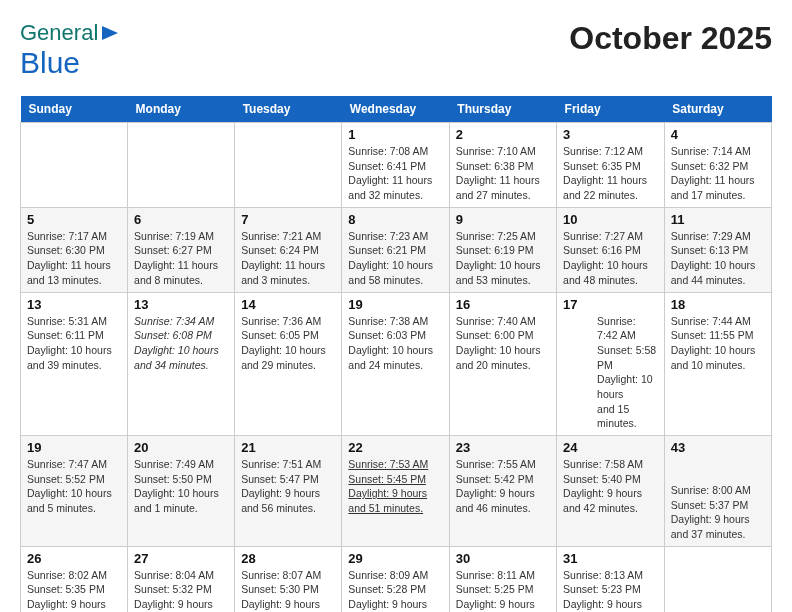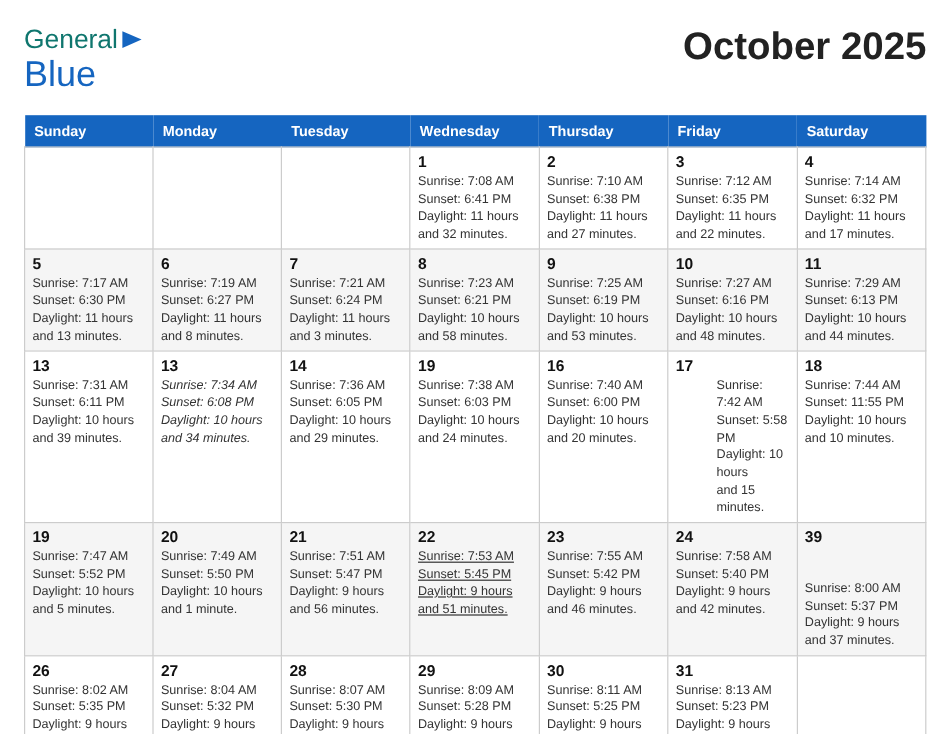--- a/index.html
+++ b/index.html
@@ -190,21 +190,21 @@
           <div class="day-num">11</div>
           <div class="day-info" style="white-space: pre-line;">Sunrise: 7:29 AM
 Sunset: 6:13 PM
 Daylight: 10 hours
 and 44 minutes.</div>
         </td>
       </tr>
       <tr>
         <td>
           <div class="day-num">13</div>
-          <div class="day-info" style="white-space: pre-line;">Sunrise: 7:31 AM
+          <div class="day-info" style="white-space: pre-line;">Sunrise: 5:31 AM
 Sunset: 6:11 PM
 Daylight: 10 hours
 and 39 minutes.</div>
         </td>
         <td>
           <div class="day-num">13</div>
           <div class="day-info" style="white-space: pre-line; font-style: italic;">Sunrise: 7:34 AM
 Sunset: 6:08 PM
 Daylight: 10 hours
 and 34 minutes.</div>
@@ -282,21 +282,21 @@
 and 46 minutes.</div>
         </td>
         <td>
           <div class="day-num">24</div>
           <div class="day-info" style="white-space: pre-line;">Sunrise: 7:58 AM
 Sunset: 5:40 PM
 Daylight: 9 hours
 and 42 minutes.</div>
         </td>
         <td>
-          <div class="day-num">39</div>
+          <div class="day-num">43</div>
           <div class="day-info" style="white-space: pre-line; margin-top: 28px;">Sunrise: 8:00 AM
 Sunset: 5:37 PM
 Daylight: 9 hours
 and 37 minutes.</div>
         </td>
       </tr>
       <tr>
         <td>
           <div class="day-num">26</div>
           <div class="day-info" style="white-space: pre-line;">Sunrise: 8:02 AM

